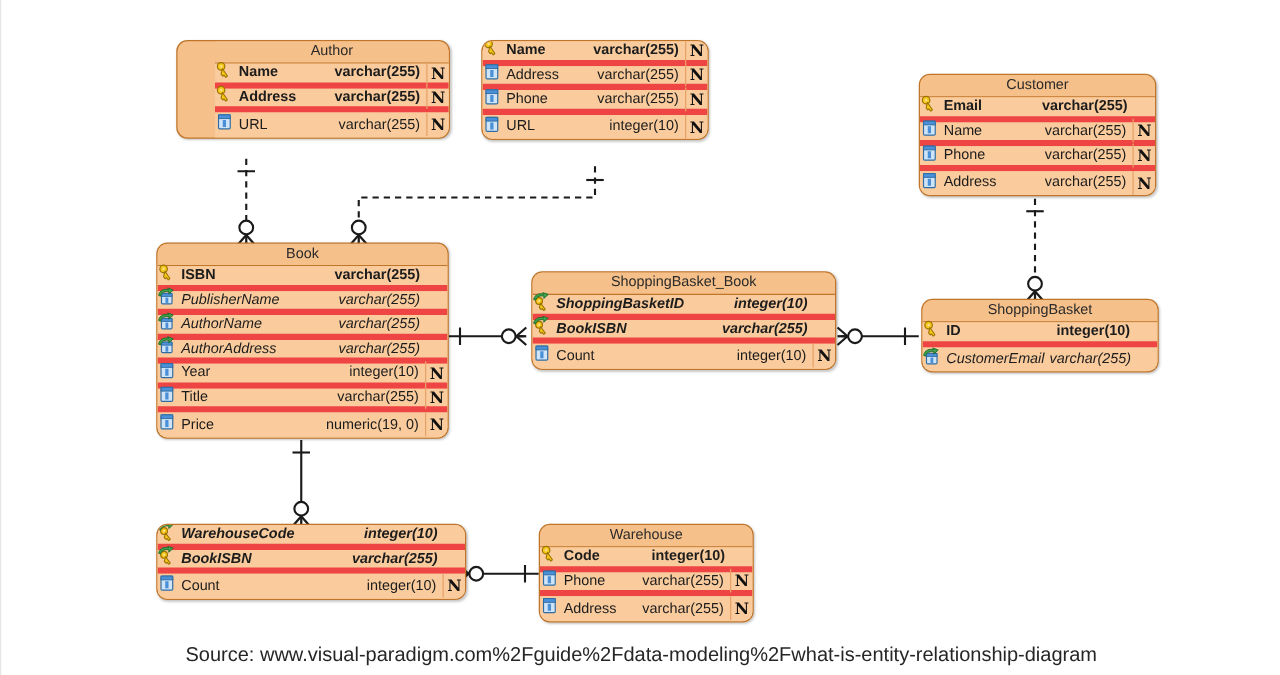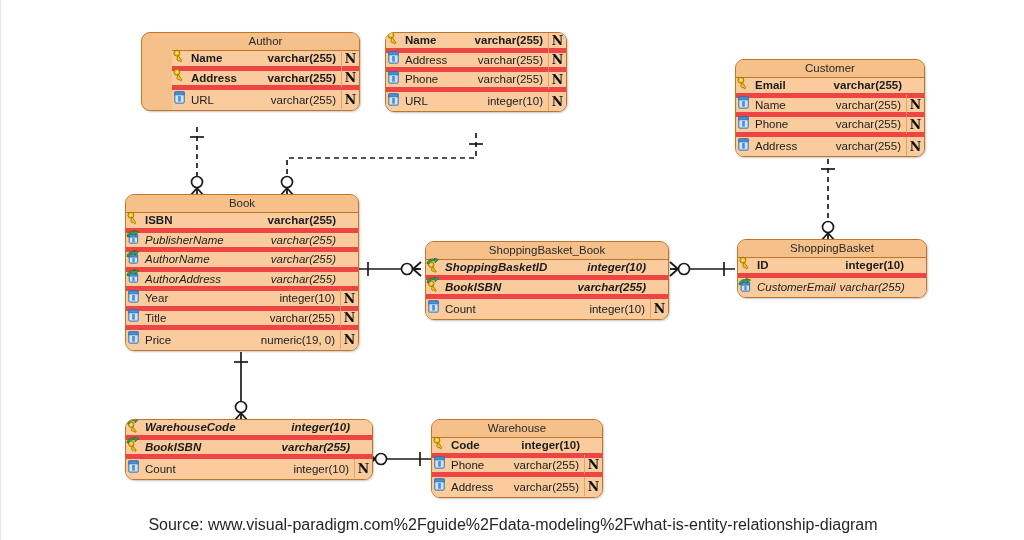--- a/index.html
+++ b/index.html
@@ -371,21 +371,21 @@
                 <rect x="3" y="2" width="10" height="12" rx="1" fill="#cfe4f7" stroke="#2f6ca3" stroke-width="1"></rect>
                 <rect x="3" y="2" width="10" height="3.2" fill="#4a90d9" stroke="#2f6ca3" stroke-width="0.8"></rect>
                 <rect x="6.6" y="6.4" width="2.8" height="6" fill="#4a90d9"></rect>
               </svg></span>
             <span class="nm ">Price</span>
             <span class="ty ">numeric(19, 0)</span>
             <span class="nn">N</span>
           </div>
         </div>
       </div>
-      <div class="entity" style="left: 424px; top: 241px; width: 244px;">
+      <div class="entity" style="left: 424px; top: 217px; width: 244px;">
         <div class="entity-title">ShoppingBasket_Book</div>
         <div class="rows">
           <div class="row">
             <span class="ic"><svg viewBox="0 0 16 16" width="15" height="15">
                 <circle cx="5.6" cy="7.2" r="2.9" fill="#f5c518" stroke="#9a7200" stroke-width="1"></circle>
                 <circle cx="5.6" cy="7.2" r="1" fill="#f9e08a"></circle>
                 <path d="M6.9 9.0 L10.9 14.4 L9.6 15.4 L8.2 13.7 L7.2 14.5 L5.8 12.9 Z" fill="#f5c518" stroke="#9a7200" stroke-width="0.9" stroke-linejoin="round"></path>
                 <path d="M1 6.0 C1.6 1.6 6.4 0.3 9.6 1.4 L8.6 -0.3 L13.4 1.7 L9.6 5.1 L9.8 3.1 C7 2.5 3.4 3.1 2.6 6.6 Z" fill="#3fa34d" stroke="#1f6b2c" stroke-width="0.8" stroke-linejoin="round"></path>
               </svg></span>
             <span class="nm bi">ShoppingBasketID</span>

